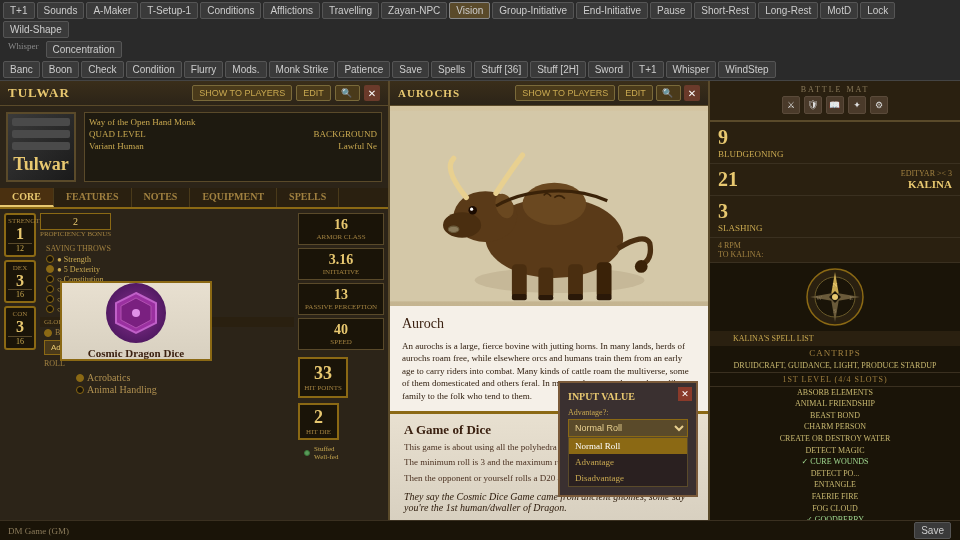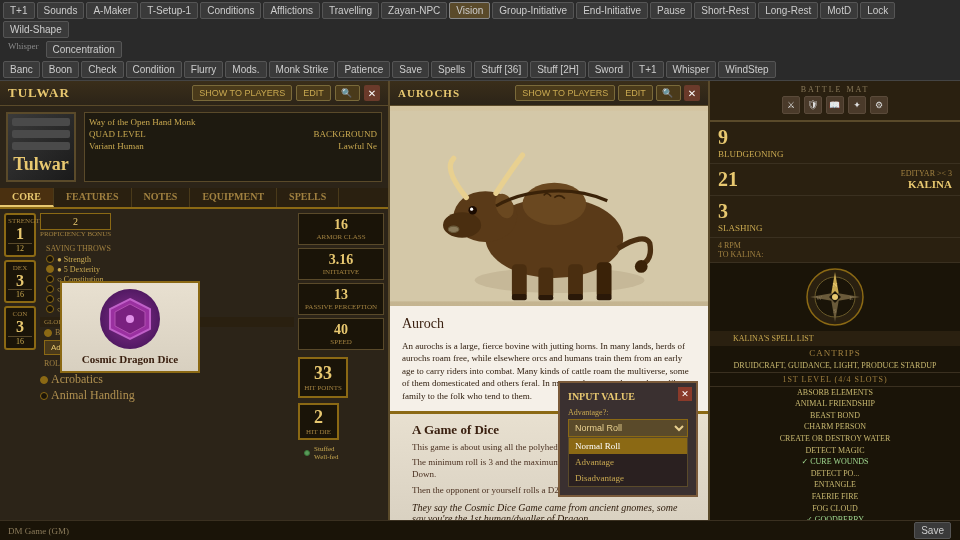--- a/index.html
+++ b/index.html
@@ -207,23 +207,24 @@
       border: 2px solid #8B6914;
       padding: 4px;
       text-align: center;
       display: inline-block;
       min-width: 50px;
     }
     .skill-row {
       display: flex;
       align-items: center;
       gap: 3px;
-      font-size: 12px;
+      font-size: 10px;
       color: #b09050;
       margin-bottom: 1px;
+      margin-left: 36px;
     }
 
     
     #mid-panel {
       width: 320px;
       background: #1e1810;
       border-right: 2px solid #5a4a2a;
       overflow: hidden;
       position: relative;
     }
@@ -410,24 +411,23 @@
       border-bottom: 1px solid #3a3020;
       text-transform: uppercase;
       letter-spacing: 1px;
     }
 
     
     .cosmic-dice-popup {
       position: absolute;
       left: 60px;
       top: 200px;
-      width: 140px;
+      width: 152px;
       background: linear-gradient(to bottom, #e8e0d0, #d8d0c0);
       border: 2px solid #8B6914;
-      padding: 6px;
       z-index: 20;
     }
     .cosmic-dice-img {
       width: 60px;
       height: 60px;
       background: radial-gradient(circle, #8a3090, #3a1050);
       border-radius: 50%;
       margin: 0 auto 4px;
       display: flex;
       align-items: center;
@@ -847,21 +847,21 @@
           <path d="M 100 90 Q 120 78 150 76 Q 180 74 205 85" stroke="#3a2208" stroke-width="3" fill="none"></path>
         </svg>
       </div>
 
       <div class="creature-text-area">
         <div class="creature-name">Auroch</div>
         <div style="font-size:9px;line-height:1.4;color:#2a1808;">An aurochs is a large, fierce bovine with jutting horns. In many lands, herds of aurochs roam free, while elsewhere orcs and humans train them from an early age to carry riders into combat.
 Many kinds of cattle roam the multiverse, some of them domesticated and others feral. In many cultures, cattle are almost like family to the folk who tend to them.</div>
       </div>
 
-      <div style="background:linear-gradient(to bottom,#e8e0d0,#d8d0c0);padding:8px 22px;border-top:3px solid #8B6914;">
+      <div style="background:linear-gradient(to bottom,#e8e0d0,#d8d0c0);padding:8px 14px;border-top:3px solid #8B6914;">
         <div class="dice-popup-title">A Game of Dice</div>
         <div class="dice-popup-text">This game is about using all the polyhedra and proving you're the</div>
         <div class="dice-popup-text" style="margin-top:4px;">The minimum roll is 3 and the maximum roll is 20. Fractions are round Down.</div>
         <div class="dice-popup-text" style="margin-top:4px;">Then the opponent or yourself rolls a D20 and tries to roll a lower number.</div>
         <div class="dice-popup-italic" style="margin-top:6px;font-style:italic;">They say the Cosmic Dice Game came from ancient gnomes, some say you're the 1st human/dwaller of Dragon.</div>
       </div>
     </div>
 
     <div class="input-popup">
       <button class="close-btn">✕</button>

